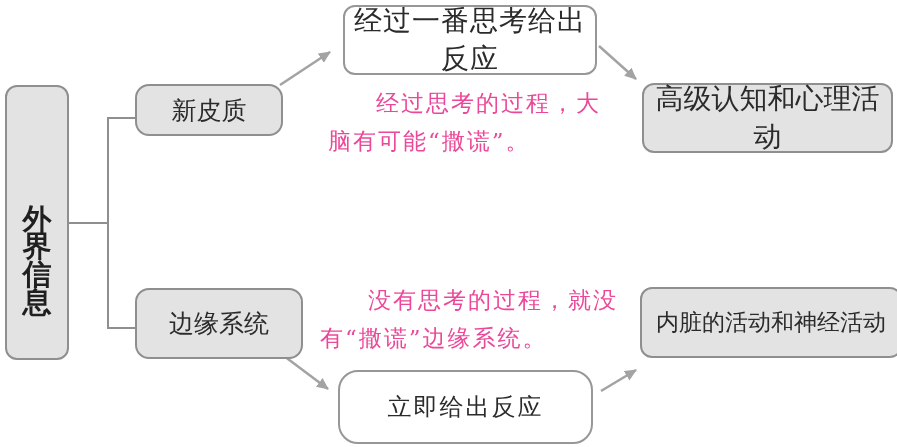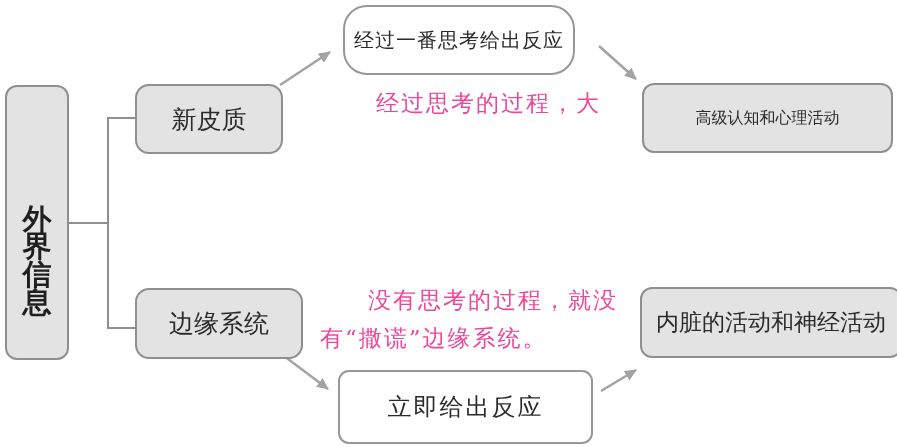--- a/index.html
+++ b/index.html
@@ -36,42 +36,42 @@
     writing-mode: vertical-rl;
     text-orientation: upright;
     font-size: 29px;
     font-weight: 700;
     letter-spacing: 27px;
     color: #1f1f1f;
     margin-bottom: -27px; 
     line-height: 1;
   }
   #branch-neocortex {
-    left: 135px; top: 84px; width: 148px; height: 70px;
+    left: 135px; top: 84px; width: 148px; height: 52px;
     border-radius: 14px; font-size: 25px;
   }
   #branch-limbic {
     left: 135px; top: 288px; width: 168px; height: 71px;
     border-radius: 14px; font-size: 25px; text-align: right;
   }
   #top-process {
-    left: 343px; top: 5px; width: 232px; height: 70px;
-    border-radius: 24px; font-size: 20px; letter-spacing: 1px;
+    left: 343px; top: 5px; width: 254px; height: 70px;
+    border-radius: 12px; font-size: 28px; letter-spacing: 1px;
   }
   #top-result {
     left: 642px; top: 83px; width: 251px; height: 70px;
-    border-radius: 12px; font-size: 16px;
+    border-radius: 12px; font-size: 28px;
   }
   #bottom-result {
     left: 640px; top: 287px; width: 262px; height: 71px;
     border-radius: 12px; font-size: 23px;
   }
   #bottom-process {
     left: 338px; top: 370px; width: 255px; height: 74px;
-    border-radius: 11px; font-size: 24px; letter-spacing: 2px;
+    border-radius: 20px; font-size: 24px; letter-spacing: 2px;
   }
   .note {
     position: absolute;
     font-family: "DejaVu Serif", serif;
     font-size: 23px;
     line-height: 38px;
     letter-spacing: 2px;
     color: #ec4899;
     white-space: nowrap;
   }
@@ -117,20 +117,21 @@
   <div class="box white-box" id="top-process">
     <span>经过一番思考给出反应</span>
   </div>
 
   <div class="box gray-box" id="top-result">
     <span>高级认知和心理活动</span>
   </div>
 
   <div class="note" id="top-note">
     <div class="indent">经过思考的过程，大</div>
+    <div>脑有可能“撒谎”。</div>
   </div>
 
   <div class="note" id="bottom-note">
     <div class="indent">没有思考的过程，就没</div>
     <div>有“撒谎”边缘系统。</div>
   </div>
 
   <div class="box gray-box" id="bottom-result">
     <span>内脏的活动和神经活动</span>
   </div>

